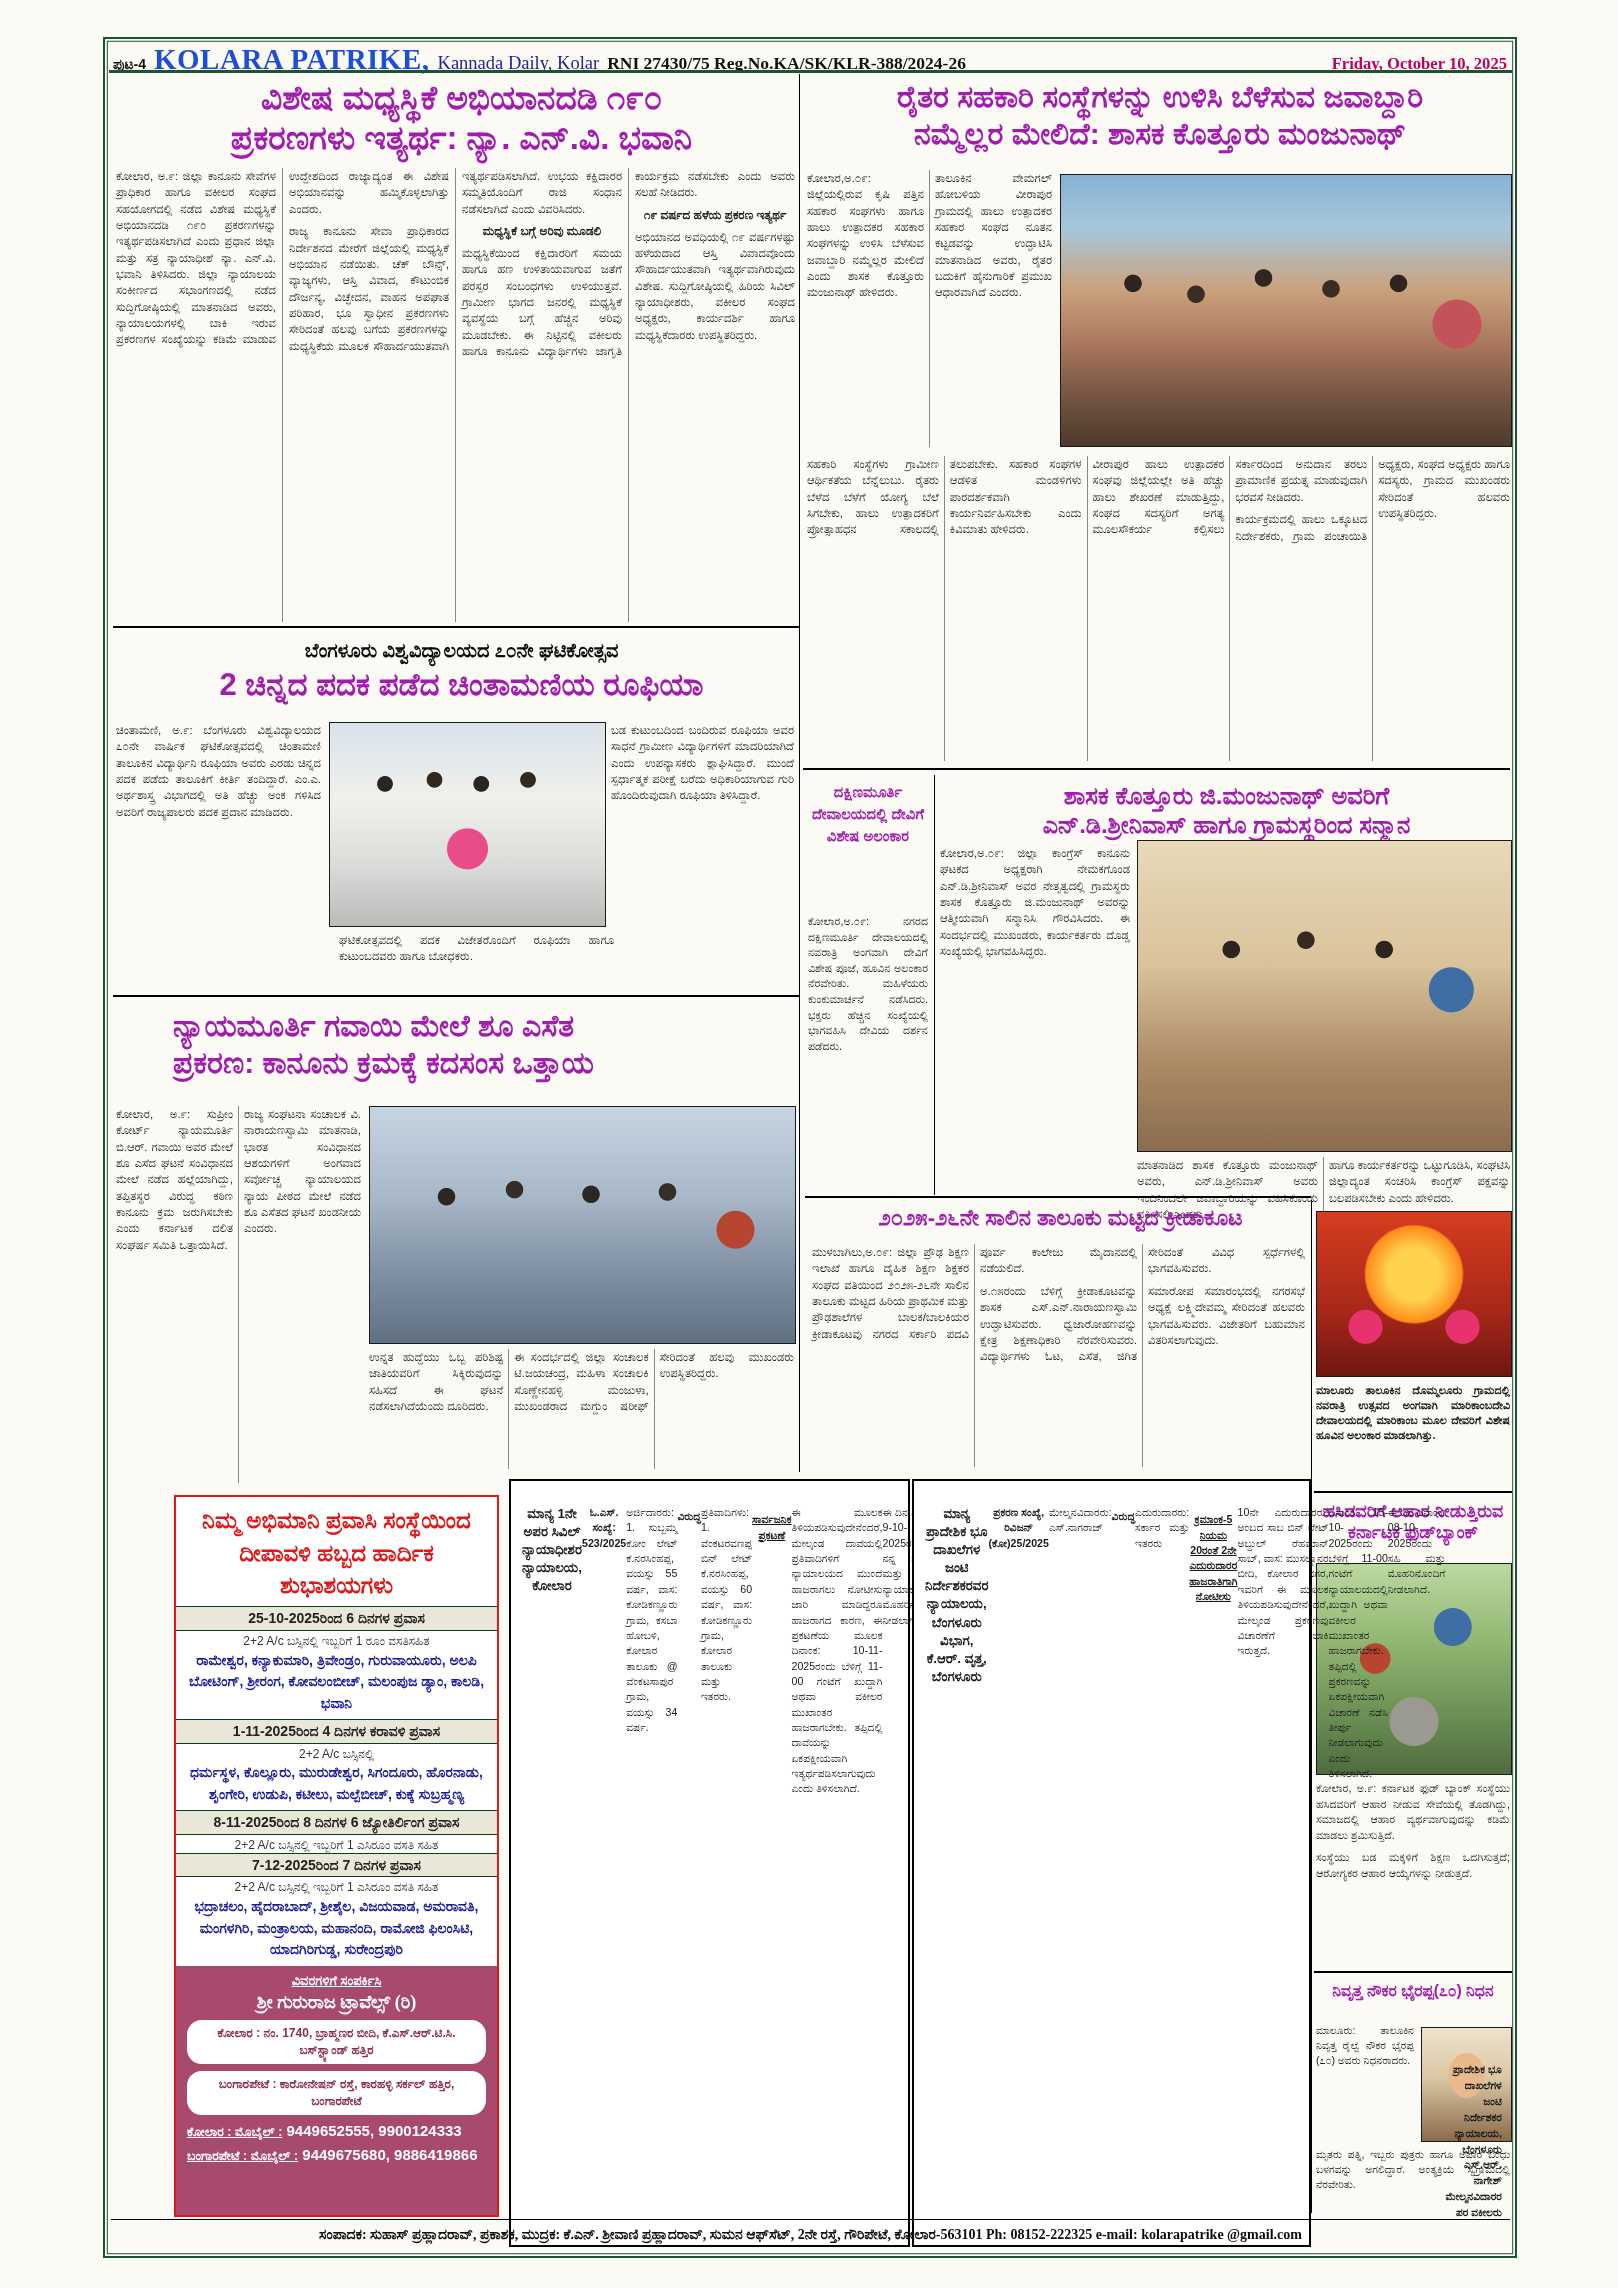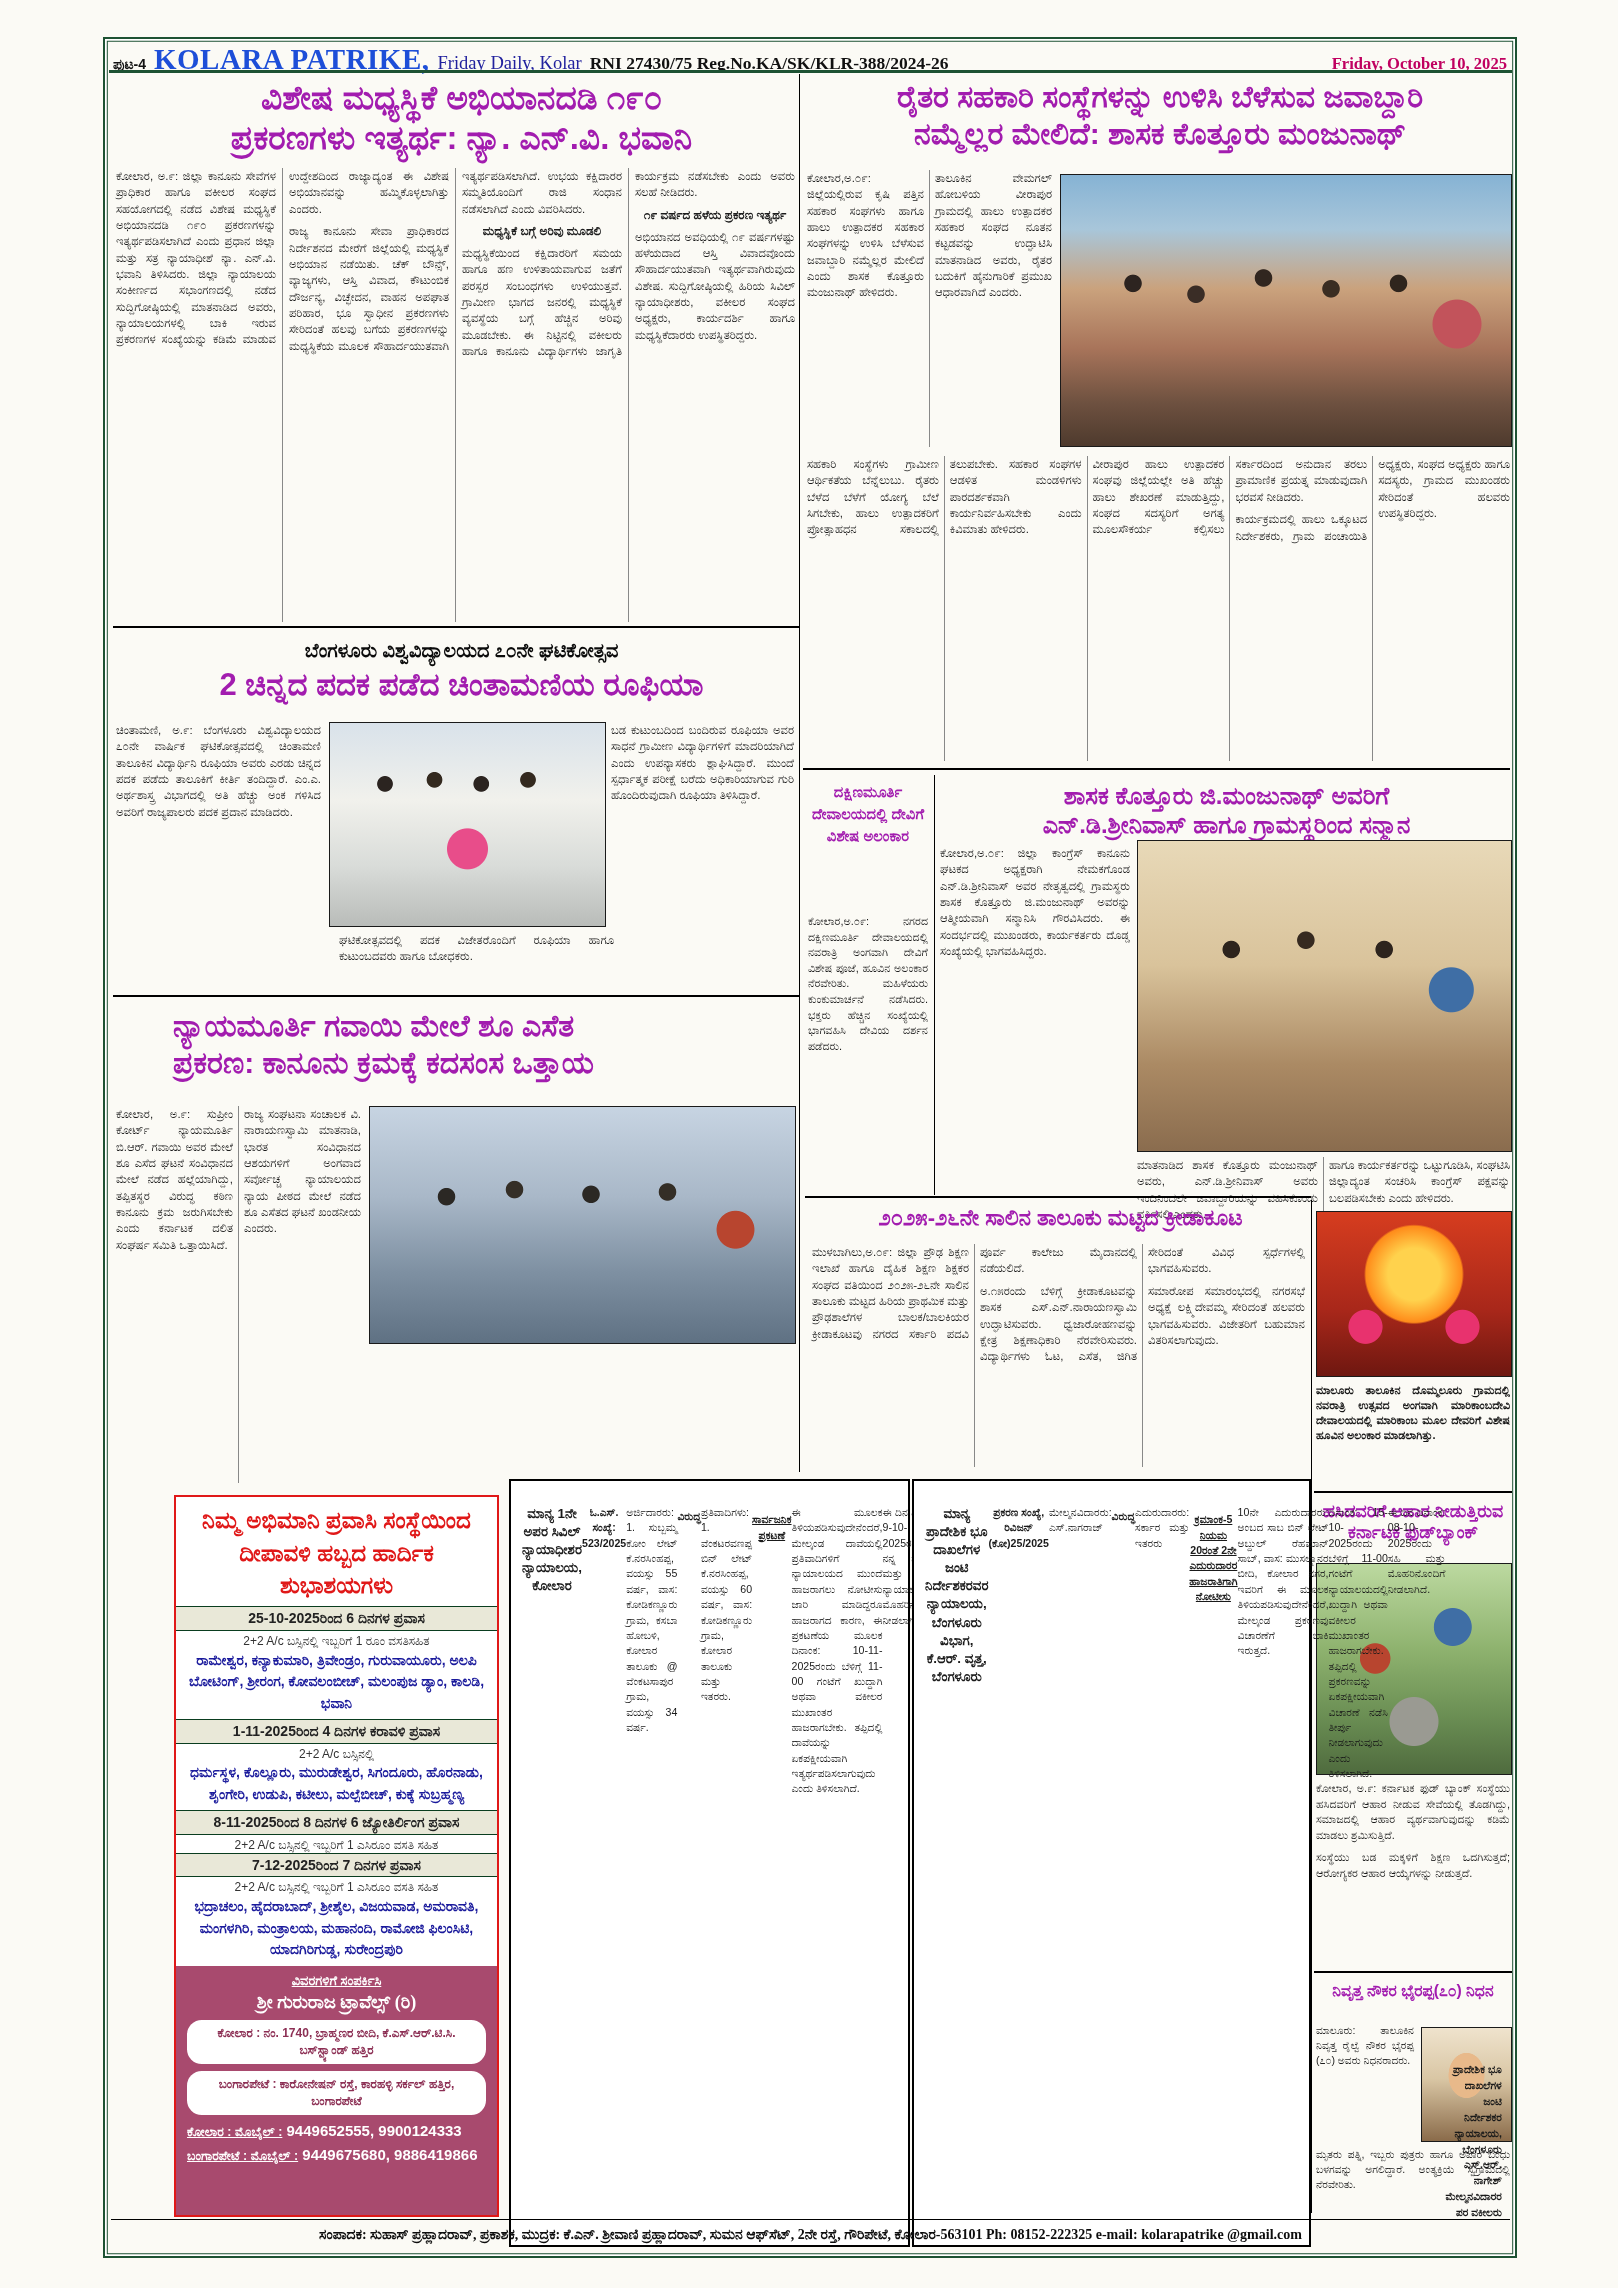--- a/index.html
+++ b/index.html
@@ -105,21 +105,21 @@
 </head>
 <body>
 
 <div id="page">
 
   <div class="frame"></div>
 
   <div class="masthead">
     <span class="mh-page">ಪುಟ-4</span>
     <span class="mh-brand">KOLARA PATRIKE,</span>
-    <span class="mh-sub">Friday Daily, Kolar</span>
+    <span class="mh-sub">Kannada Daily, Kolar</span>
     <span class="mh-reg">RNI 27430/75 Reg.No.KA/SK/KLR-388/2024-26</span>
     <span class="mh-date">Friday, October 10, 2025</span>
   </div>
   <div class="mh-rule"></div>
 
   <div class="abs hl" style="left:120px;top:78px;width:683px;font-size:33px;">
     <div>ವಿಶೇಷ ಮಧ್ಯಸ್ಥಿಕೆ ಅಭಿಯಾನದಡಿ ೧೯೦</div>
     <div>ಪ್ರಕರಣಗಳು ಇತ್ಯರ್ಥ: ನ್ಯಾ. ಎನ್.ವಿ. ಭವಾನಿ</div>
   </div>
   <div class="abs body-text cols4" style="left:116px;top:168px;width:679px;height:454px;">
@@ -165,20 +165,24 @@
 
   <div class="abs hl" style="left:129px;top:1008px;width:646px;font-size:30px;text-align:left;padding-left:44px;">
     <div>ನ್ಯಾಯಮೂರ್ತಿ ಗವಾಯಿ ಮೇಲೆ ಶೂ ಎಸೆತ</div>
     <div>ಪ್ರಕರಣ: ಕಾನೂನು ಕ್ರಮಕ್ಕೆ ಕದಸಂಸ ಒತ್ತಾಯ</div>
   </div>
   <div class="abs body-text cols2" style="left:116px;top:1106px;width:245px;height:377px;">
     <p>ಕೋಲಾರ, ಅ.೯: ಸುಪ್ರೀಂ ಕೋರ್ಟ್ ನ್ಯಾಯಮೂರ್ತಿ ಬಿ.ಆರ್. ಗವಾಯಿ ಅವರ ಮೇಲೆ ಶೂ ಎಸೆದ ಘಟನೆ ಸಂವಿಧಾನದ ಮೇಲೆ ನಡೆದ ಹಲ್ಲೆಯಾಗಿದ್ದು, ತಪ್ಪಿತಸ್ಥರ ವಿರುದ್ಧ ಕಠಿಣ ಕಾನೂನು ಕ್ರಮ ಜರುಗಿಸಬೇಕು ಎಂದು ಕರ್ನಾಟಕ ದಲಿತ ಸಂಘರ್ಷ ಸಮಿತಿ ಒತ್ತಾಯಿಸಿದೆ.</p>
     <p>ರಾಜ್ಯ ಸಂಘಟನಾ ಸಂಚಾಲಕ ವಿ. ನಾರಾಯಣಸ್ವಾಮಿ ಮಾತನಾಡಿ, ಭಾರತ ಸಂವಿಧಾನದ ಆಶಯಗಳಿಗೆ ಅಂಗವಾದ ಸರ್ವೋಚ್ಚ ನ್ಯಾಯಾಲಯದ ನ್ಯಾಯ ಪೀಠದ ಮೇಲೆ ನಡೆದ ಶೂ ಎಸೆತದ ಘಟನೆ ಖಂಡನೀಯ ಎಂದರು.</p>
   </div>
   <div class="photo p4" style="left:369px;top:1106px;width:425px;height:236px;"></div>
+  <div class="abs body-text cols3" style="left:369px;top:1349px;width:425px;height:120px;">
+    <p>ಉನ್ನತ ಹುದ್ದೆಯು ಒಬ್ಬ ಪರಿಶಿಷ್ಟ ಜಾತಿಯವರಿಗೆ ಸಿಕ್ಕಿರುವುದನ್ನು ಸಹಿಸದೆ ಈ ಘಟನೆ ನಡೆಸಲಾಗಿದೆಯೆಂದು ದೂರಿದರು.</p>
+    <p>ಈ ಸಂದರ್ಭದಲ್ಲಿ ಜಿಲ್ಲಾ ಸಂಚಾಲಕ ಟಿ.ಜಯಚಂದ್ರ, ಮಹಿಳಾ ಸಂಚಾಲಕಿ ಸೊಣ್ಣೇನಹಳ್ಳಿ ಮಂಜುಳಾ, ಮುಖಂಡರಾದ ಮಗ್ದುಂ ಷರೀಫ್ ಸೇರಿದಂತೆ ಹಲವು ಮುಖಂಡರು ಉಪಸ್ಥಿತರಿದ್ದರು.</p>
+  </div>
 
   <div class="abs hl" style="left:808px;top:781px;width:120px;font-size:14.8px;line-height:1.5;">ದಕ್ಷಿಣಮೂರ್ತಿ ದೇವಾಲಯದಲ್ಲಿ ದೇವಿಗೆ ವಿಶೇಷ ಅಲಂಕಾರ</div>
   <div class="abs body-text" style="left:808px;top:914px;width:120px;height:277px;font-size:11px;">
     <p>ಕೋಲಾರ,ಅ.೦೯: ನಗರದ ದಕ್ಷಿಣಮೂರ್ತಿ ದೇವಾಲಯದಲ್ಲಿ ನವರಾತ್ರಿ ಅಂಗವಾಗಿ ದೇವಿಗೆ ವಿಶೇಷ ಪೂಜೆ, ಹೂವಿನ ಅಲಂಕಾರ ನೆರವೇರಿತು. ಮಹಿಳೆಯರು ಕುಂಕುಮಾರ್ಚನೆ ನಡೆಸಿದರು. ಭಕ್ತರು ಹೆಚ್ಚಿನ ಸಂಖ್ಯೆಯಲ್ಲಿ ಭಾಗವಹಿಸಿ ದೇವಿಯ ದರ್ಶನ ಪಡೆದರು.</p>
   </div>
   <div class="rule-v" style="left:934px;top:775px;height:420px;"></div>
 
   <div class="abs hl" style="left:943px;top:781px;width:567px;font-size:24px;">
     <div>ಶಾಸಕ ಕೊತ್ತೂರು ಜಿ.ಮಂಜುನಾಥ್ ಅವರಿಗೆ</div>
     <div>ಎನ್.ಡಿ.ಶ್ರೀನಿವಾಸ್ ಹಾಗೂ ಗ್ರಾಮಸ್ಥರಿಂದ ಸನ್ಮಾನ</div>

